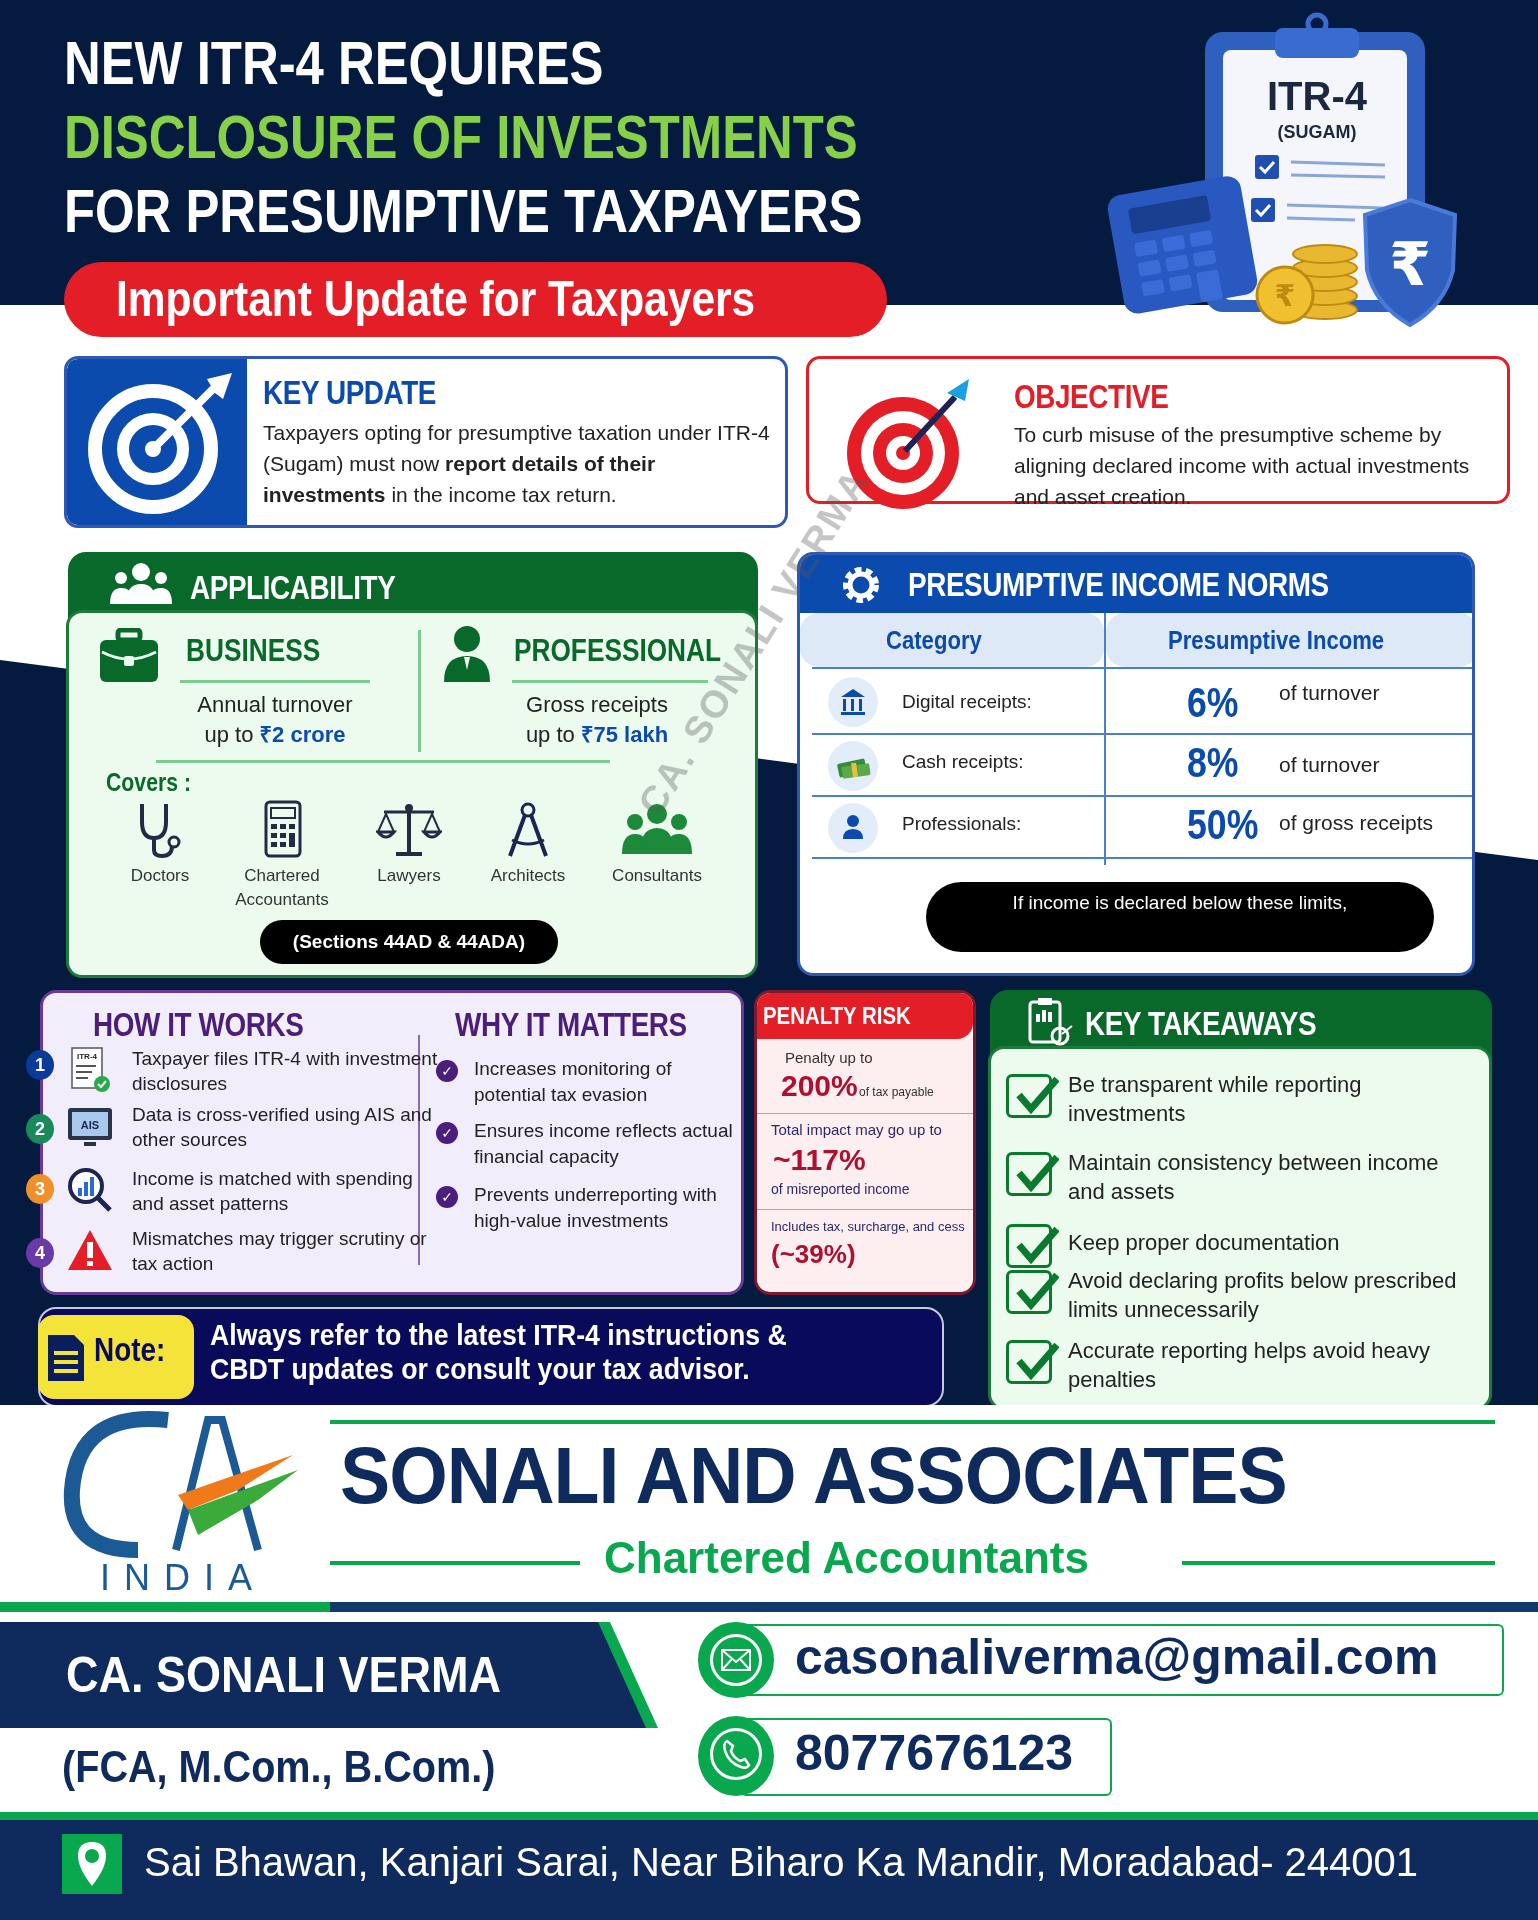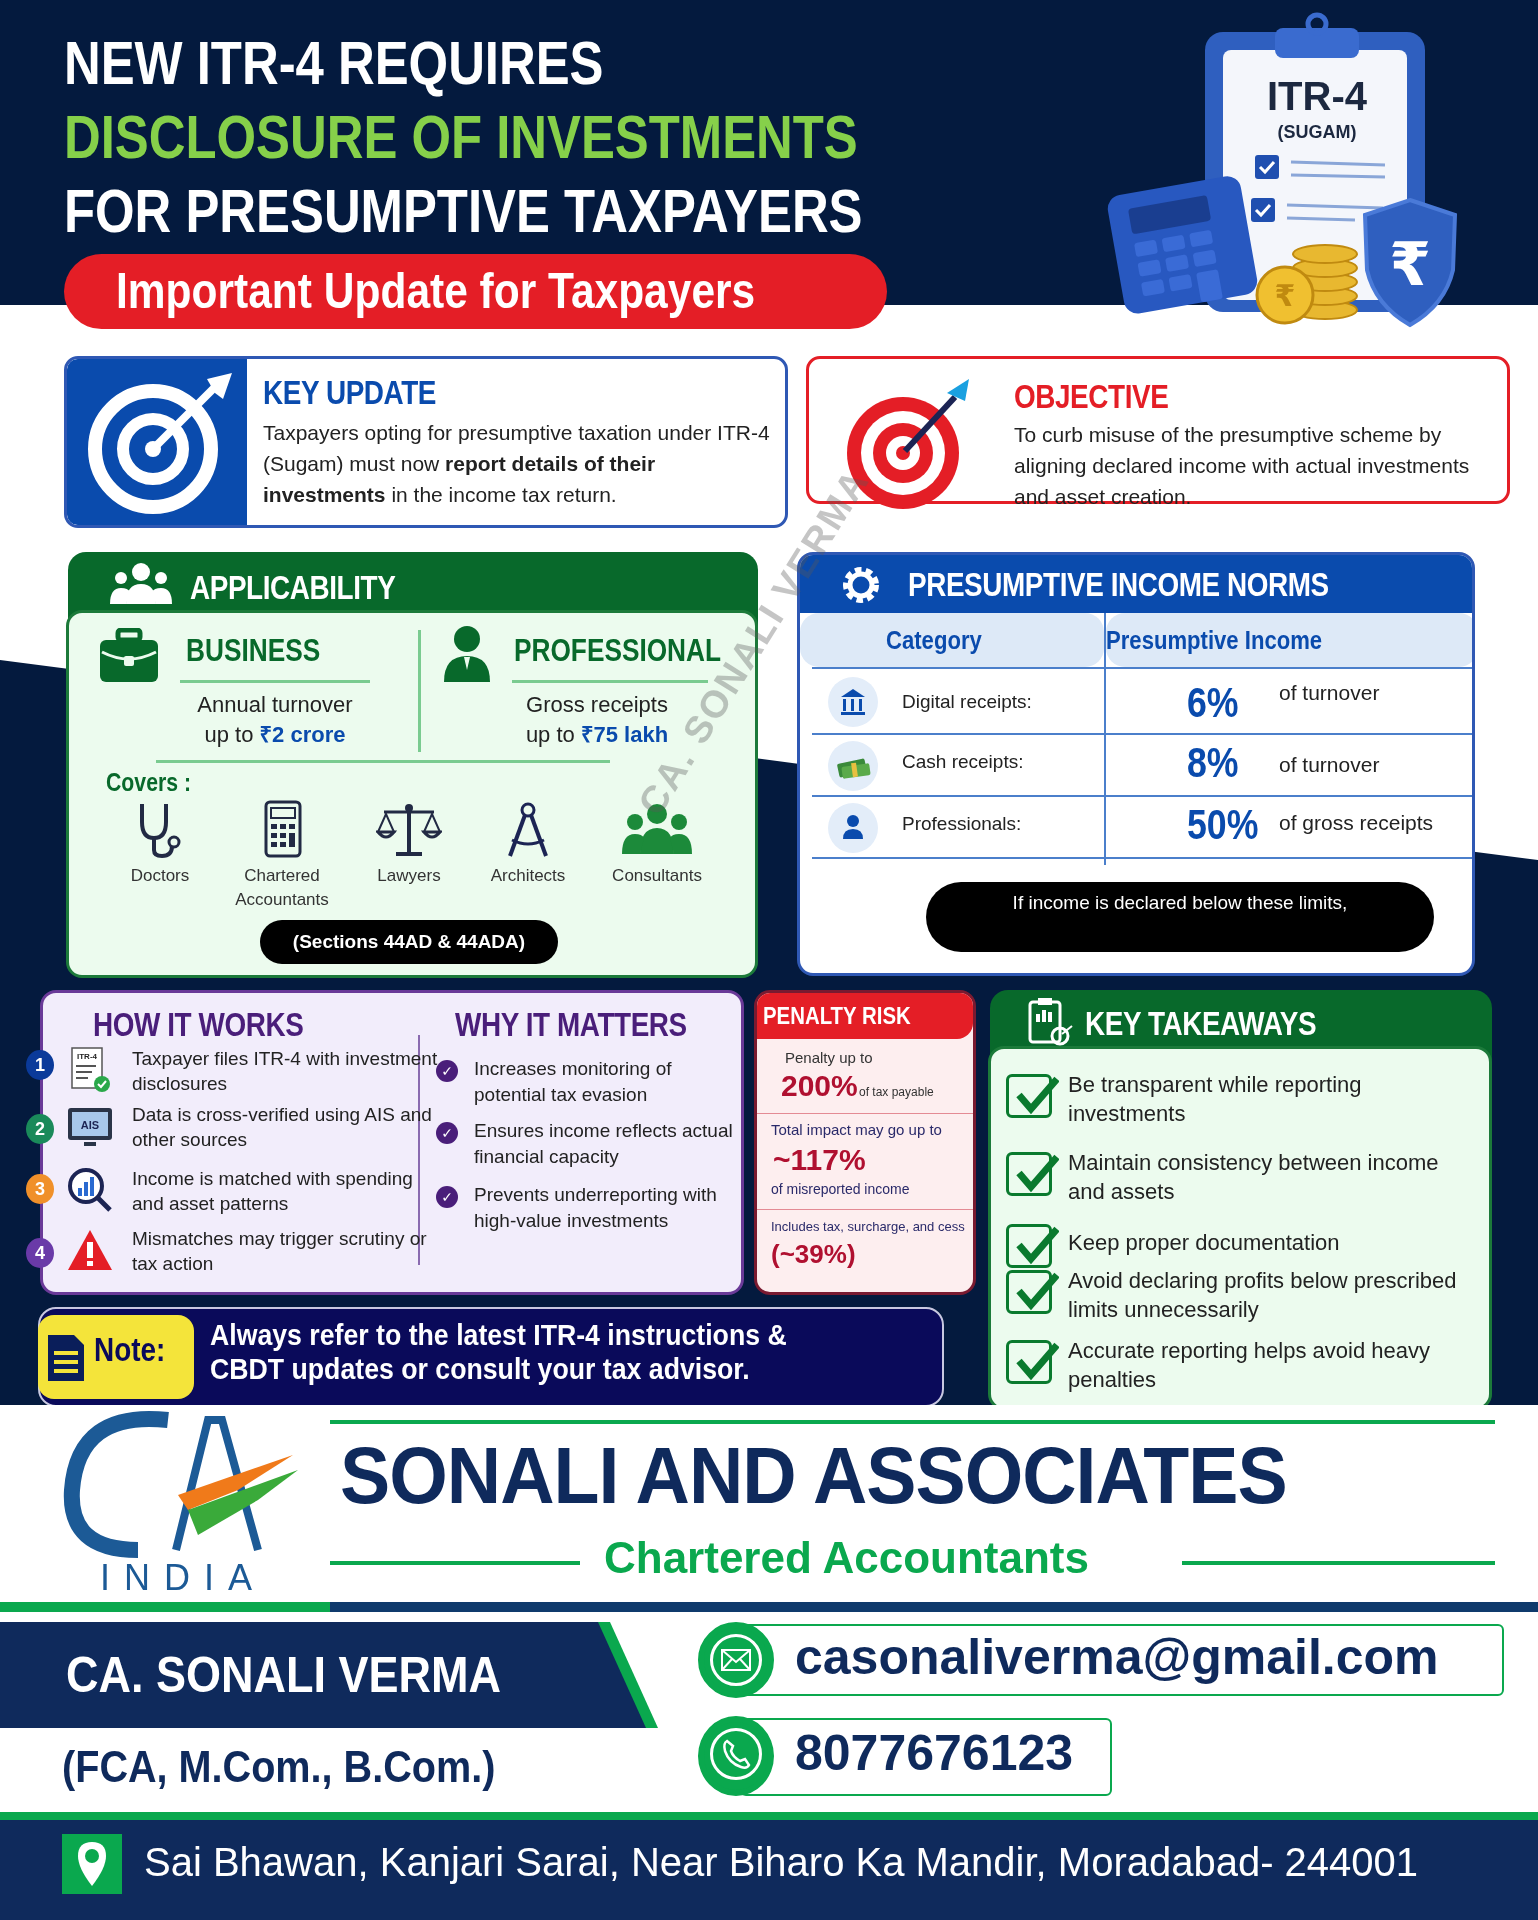--- a/index.html
+++ b/index.html
@@ -5,21 +5,21 @@
   * { box-sizing: border-box; margin: 0; padding: 0; }
   html, body { width: 1538px; height: 1920px; overflow: hidden; background: #ffffff; }
   body { position: relative; font-family: "Liberation Sans", sans-serif; color: #222; }
   .abs { position: absolute; }
   .cond { font-family: "Liberation Sans", sans-serif; font-weight: bold; letter-spacing: -0.5px; }
 
   
   #hdr { left: 0; top: 0; width: 1538px; height: 305px; background: #041a3e; }
   #title { left: 64px; top: 26px; font-weight: bold; font-size: 62px; line-height: 74px; color: #fff; transform: scaleX(0.82); transform-origin: left top; white-space: nowrap; }
   #title .g { color: #86d04a; }
-  #banner { left: 64px; top: 254px; width: 823px; height: 75px; background: #e41e26; border-radius: 38px; color: #fff; font-weight: bold; font-size: 50px; line-height: 75px; padding-left: 52px; }
+  #banner { left: 64px; top: 262px; width: 823px; height: 75px; background: #e41e26; border-radius: 38px; color: #fff; font-weight: bold; font-size: 50px; line-height: 75px; padding-left: 52px; }
   #banner span { display: inline-block; transform: scaleX(0.85); transform-origin: left center; white-space: nowrap; }
 
   
   #art { left: 1055px; top: 10px; width: 420px; height: 320px; }
 
   
   #wedge { left: 0; top: 560px; width: 1538px; height: 850px; background: #041a3e; clip-path: polygon(0 100px, 100% 300px, 100% 100%, 0 100%); }
   #wedge2 { left: 0; top: 1200px; width: 1538px; height: 205px; background: #041a3e; }
 
   
@@ -310,21 +310,21 @@
 
 <div id="nrm" class="abs">
   <div class="hd">
     <svg class="abs" style="left:36px;top:6px" width="50" height="48" viewBox="0 0 50 48">
       <circle cx="25" cy="24" r="14" fill="none" stroke="#fff" stroke-width="8" stroke-dasharray="6 4"></circle>
       <circle cx="25" cy="24" r="11" fill="none" stroke="#fff" stroke-width="5"></circle>
     </svg>
     <h3 class="cond">PRESUMPTIVE INCOME NORMS</h3>
   </div>
   <div class="th" style="left:0;width:304px;padding-left:86px"><span style="display:inline-block;transform:scaleX(0.85);transform-origin:left">Category</span></div>
-  <div class="th" style="left:306px;width:372px;"><span style="display:inline-block;transform:scaleX(0.85);transform-origin:left;white-space:nowrap">Presumptive Income</span></div>
+  <div class="th" style="left:306px;width:372px;padding-left:62px"><span style="display:inline-block;transform:scaleX(0.85);transform-origin:left;white-space:nowrap">Presumptive Income</span></div>
   <div class="vline"></div>
 
   <div class="nrow" style="top:112px;height:66px">
     <div class="icc" style="top:8px"><svg width="50" height="50" viewBox="0 0 50 50">
           <path d="M13 20 L25 12 L37 20 Z" fill="#0a4bad"></path>
           <rect x="15" y="22" width="3" height="12" fill="#0a4bad"></rect>
           <rect x="23" y="22" width="3" height="12" fill="#0a4bad"></rect>
           <rect x="31" y="22" width="3" height="12" fill="#0a4bad"></rect>
           <rect x="13" y="35" width="24" height="3" fill="#0a4bad"></rect>
         </svg></div>

